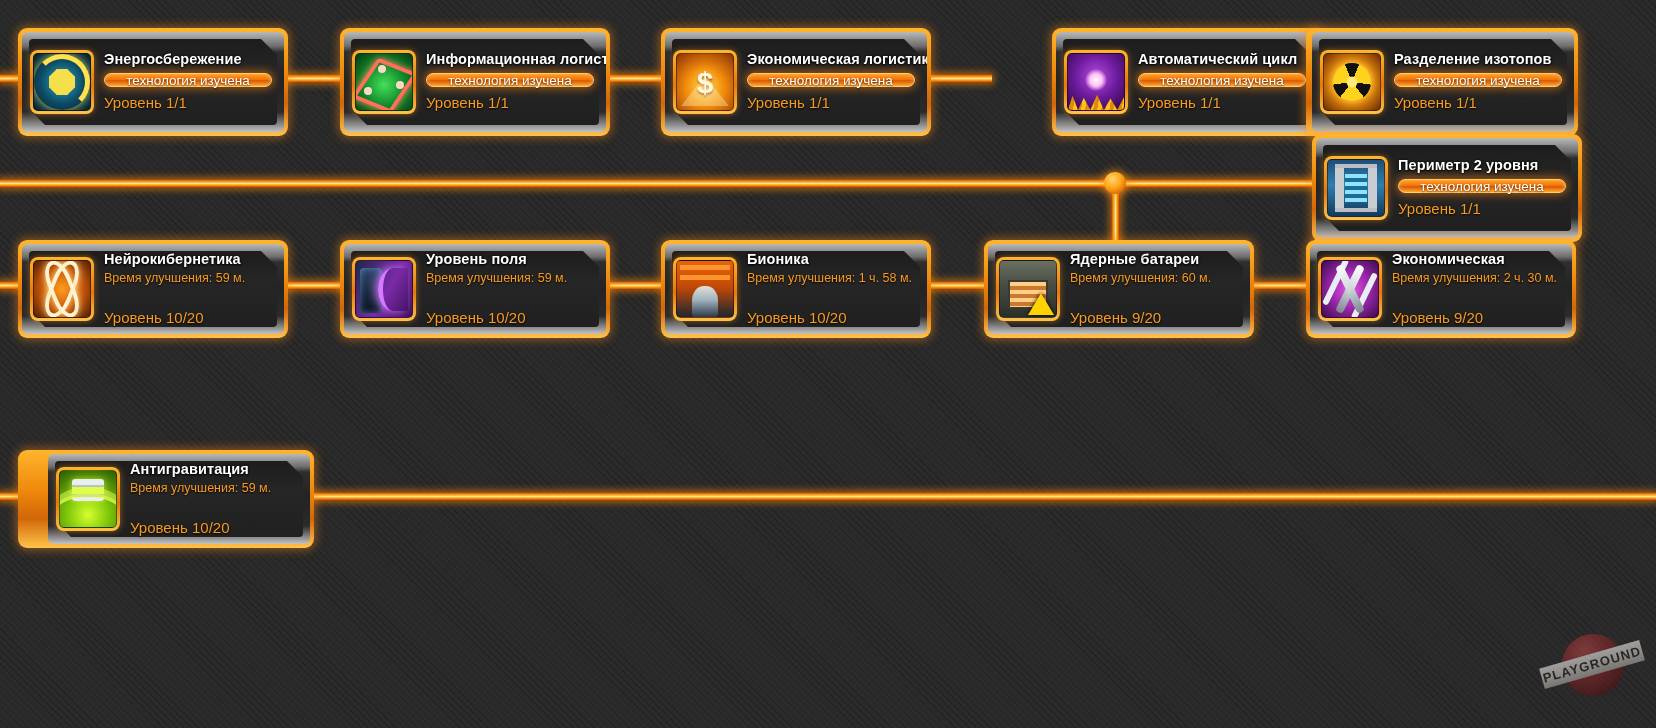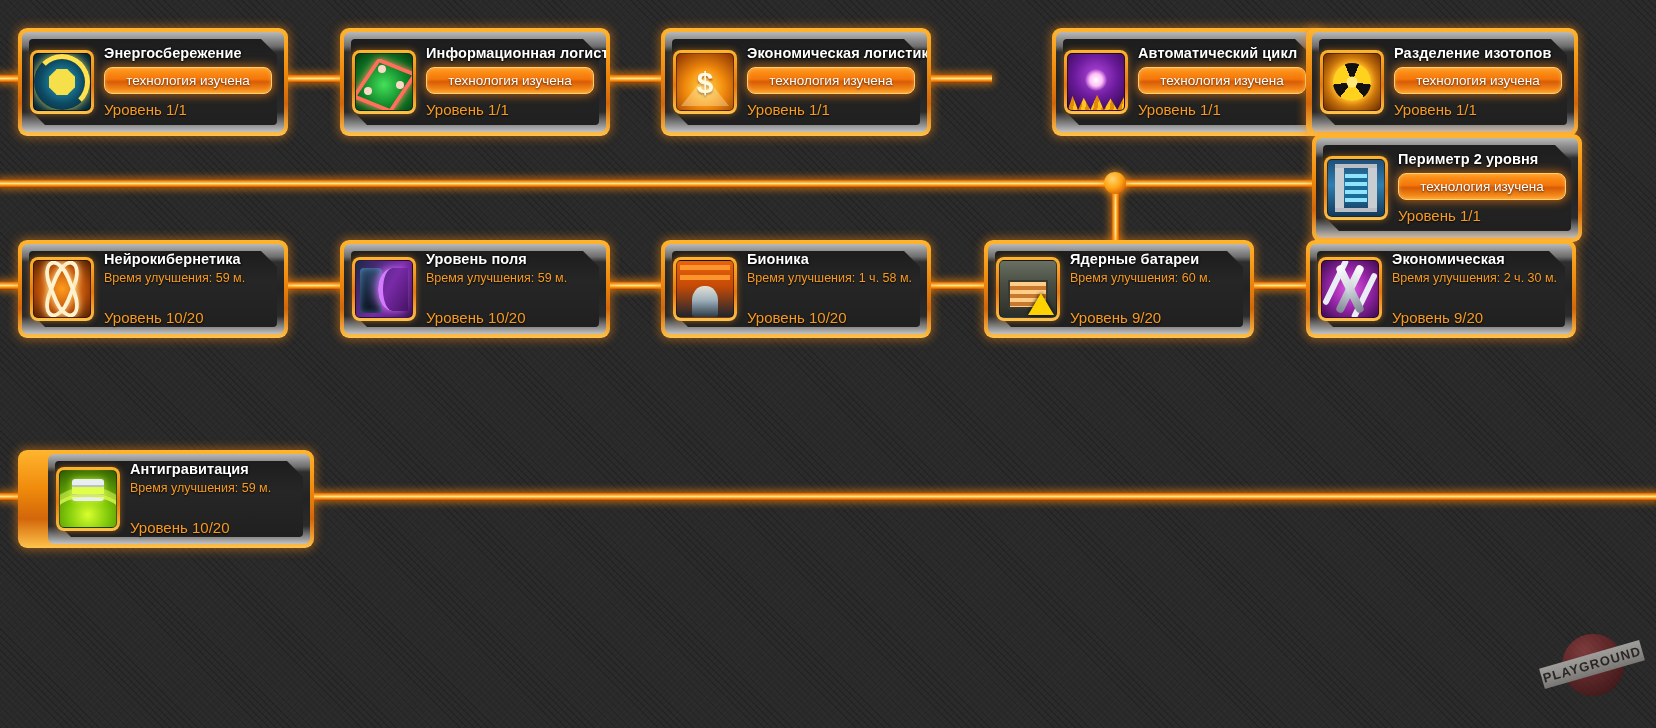--- a/index.html
+++ b/index.html
@@ -116,21 +116,21 @@
     color: #ffffff;
     font-size: 14.5px;
     font-weight: bold;
     letter-spacing: 0.1px;
     white-space: nowrap;
     text-shadow: 0 1px 2px #000, 0 0 3px #000;
     line-height: 1.1;
   }
   .learned-btn {
     margin-top: 5px;
-    height: 27px;
+    height: 14px;
     border-radius: 8px;
     background: linear-gradient(to bottom, #ff9a1e 0%, #f4760a 45%, #d85c06 55%, #ff9c20 100%);
     border: 1px solid #ffcf6e;
     box-shadow: 0 0 8px 2px rgba(255,130,10,0.55), inset 0 0 4px rgba(255,220,150,0.4);
     color: #ffffff;
     font-size: 13.5px;
     display: flex;
     align-items: center;
     justify-content: center;
     text-shadow: 0 1px 2px rgba(0,0,0,0.65);

